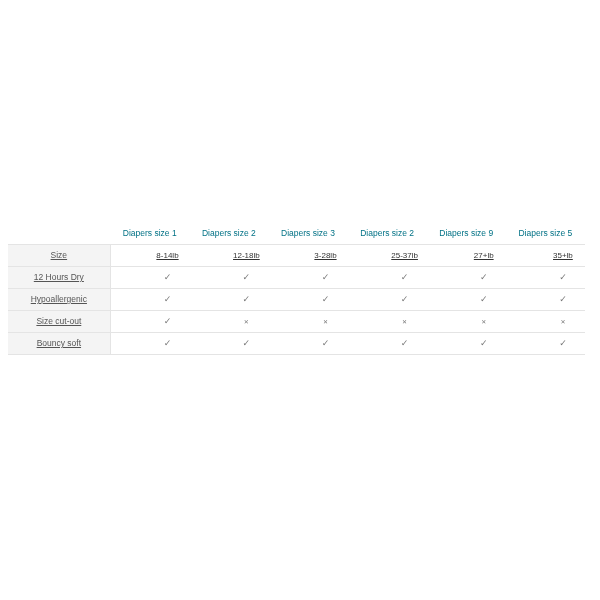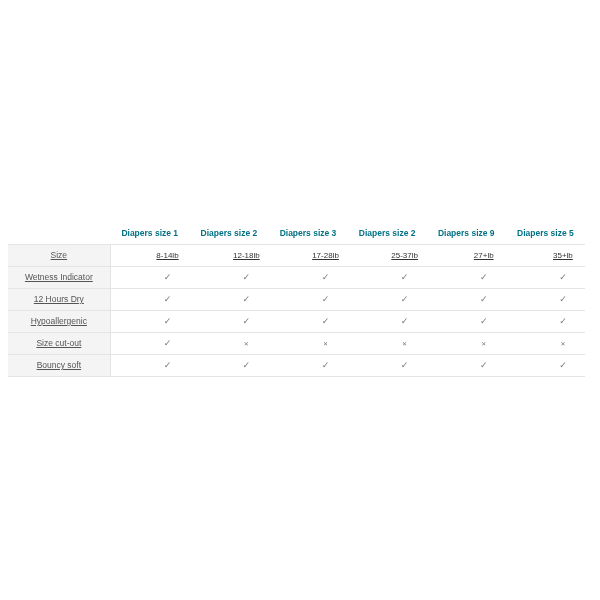--- a/index.html
+++ b/index.html
@@ -24,21 +24,21 @@
     left:8px;
     top:222px;
     border-collapse:collapse;
     table-layout:fixed;
     width:577px;
   }
   .compare-table th.col-header{
     width:79px;
     height:22px;
     font-size:8.5px;
-    font-weight:bold;
+    font-weight:normal;
     color:var(--accent);
     text-align:center;
     vertical-align:middle;
     white-space:nowrap;
     cursor:pointer;
     margin-top:7px;
   }
   .compare-table th.corner-cell{
     width:102px;
     height:22px;
@@ -91,33 +91,24 @@
           <th class="col-header">Diapers size 2</th>
           <th class="col-header">Diapers size 9</th>
           <th class="col-header">Diapers size 5</th>
         </tr>
     </thead>
     <tbody>
         <tr>
           <td class="row-label">Size</td>
           <td class="cell">8-14lb</td>
           <td class="cell">12-18lb</td>
-          <td class="cell">17-28lb</td>
+          <td class="cell">3-28lb</td>
           <td class="cell">25-37lb</td>
           <td class="cell">27+lb</td>
           <td class="cell">35+lb</td>
-        </tr>
-        <tr>
-          <td class="row-label">Wetness Indicator</td>
-          <td class="cell"><span class="glyph check">✓</span></td>
-          <td class="cell"><span class="glyph check">✓</span></td>
-          <td class="cell"><span class="glyph check">✓</span></td>
-          <td class="cell"><span class="glyph check">✓</span></td>
-          <td class="cell"><span class="glyph check">✓</span></td>
-          <td class="cell"><span class="glyph check">✓</span></td>
         </tr>
         <tr>
           <td class="row-label">12 Hours Dry</td>
           <td class="cell"><span class="glyph check">✓</span></td>
           <td class="cell"><span class="glyph check">✓</span></td>
           <td class="cell"><span class="glyph check">✓</span></td>
           <td class="cell"><span class="glyph check">✓</span></td>
           <td class="cell"><span class="glyph check">✓</span></td>
           <td class="cell"><span class="glyph check">✓</span></td>
         </tr>

